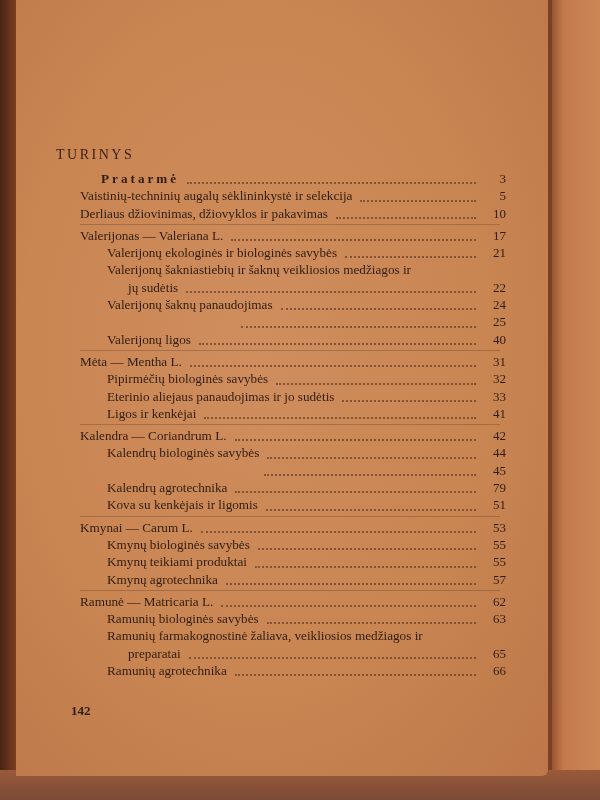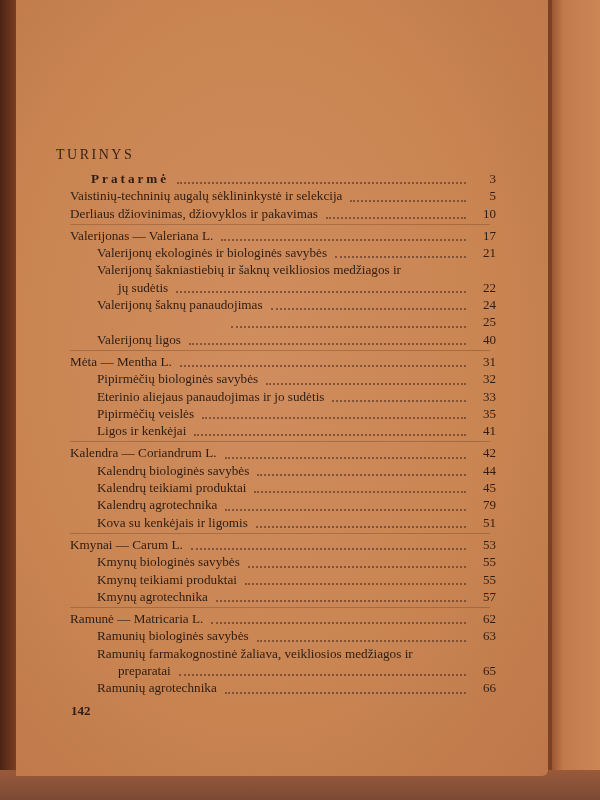--- a/index.html
+++ b/index.html
@@ -27,21 +27,21 @@
     .page {
       position: absolute; left: 16px; top: 0; width: 532px; height: 776px;
       background: radial-gradient(ellipse at 45% 45%, #d08d5e 0%, #c98552 55%, #bd774a 100%);
       border-bottom-right-radius: 6px;
     }
     .toc-title {
       position: absolute; left: 0; width: 100%; top: 147px;
       font-size: 14px; letter-spacing: 2.5px;
       color: #3a2316; padding-left: 40px; box-sizing: border-box;
     }
-    .toc { position: absolute; left: 54px; top: 170px; width: 420px; }
+    .toc { position: absolute; left: 64px; top: 170px; width: 420px; }
     .row {
       position: relative; height: 17.3px; line-height: 17.3px;
       font-size: 13.2px; color: #2f1d12; white-space: nowrap;
     }
     .row .text { position: relative; z-index: 1; padding-right: 4px; }
     .row .dots {
       position: absolute; left: 0; right: 24px; bottom: 3px;
       border-bottom: 2px dotted rgba(70,40,25,0.55);
       z-index: 0;
     }
@@ -81,26 +81,25 @@
       <div class="row lvl2"><span class="dots" style="left: 265px;"></span><span class="text">Valerijonų ekologinės ir biologinės savybės</span><span class="page-no">21</span></div>
       <div class="row lvl2"><span class="text">Valerijonų šakniastiebių ir šaknų veikliosios medžiagos ir</span></div>
       <div class="row lvl3"><span class="dots" style="left: 106px;"></span><span class="text">jų sudėtis</span><span class="page-no">22</span></div>
       <div class="row lvl2"><span class="dots" style="left: 201px;"></span><span class="text">Valerijonų šaknų panaudojimas</span><span class="page-no">24</span></div>
       <div class="row lvl2"><span class="dots" style="left: 161px;"></span><span class="page-no">25</span></div>
       <div class="row lvl2"><span class="dots" style="left: 119px;"></span><span class="text">Valerijonų ligos</span><span class="page-no">40</span></div>
       <div class="divider"></div>
       <div class="row lvl1"><span class="dots" style="left: 110px;"></span><span class="text">Mėta — Mentha L.</span><span class="page-no">31</span></div>
       <div class="row lvl2"><span class="dots" style="left: 196px;"></span><span class="text">Pipirmėčių biologinės savybės</span><span class="page-no">32</span></div>
       <div class="row lvl2"><span class="dots" style="left: 262px;"></span><span class="text">Eterinio aliejaus panaudojimas ir jo sudėtis</span><span class="page-no">33</span></div>
-      <div class="row lvl2"><span class="dots" style="left: 132px;"></span><span class="text">Pipirmėčių veislės</span><span class="page-no">35</span></div>
       <div class="row lvl2"><span class="dots" style="left: 124px;"></span><span class="text">Ligos ir kenkėjai</span><span class="page-no">41</span></div>
       <div class="divider"></div>
       <div class="row lvl1"><span class="dots" style="left: 155px;"></span><span class="text">Kalendra — Coriandrum L.</span><span class="page-no">42</span></div>
       <div class="row lvl2"><span class="dots" style="left: 187px;"></span><span class="text">Kalendrų biologinės savybės</span><span class="page-no">44</span></div>
-      <div class="row lvl2"><span class="dots" style="left: 184px;"></span><span class="text">Kalendrų teikiami produktai</span><span class="page-no">45</span></div>
+      <div class="row lvl2"><span class="dots" style="left: 184px;"></span><span class="page-no">45</span></div>
       <div class="row lvl2"><span class="dots" style="left: 155px;"></span><span class="text">Kalendrų agrotechnika</span><span class="page-no">79</span></div>
       <div class="row lvl2"><span class="dots" style="left: 186px;"></span><span class="text">Kova su kenkėjais ir ligomis</span><span class="page-no">51</span></div>
       <div class="divider"></div>
       <div class="row lvl1"><span class="dots" style="left: 121px;"></span><span class="text">Kmynai — Carum L.</span><span class="page-no">53</span></div>
       <div class="row lvl2"><span class="dots" style="left: 178px;"></span><span class="text">Kmynų biologinės savybės</span><span class="page-no">55</span></div>
       <div class="row lvl2"><span class="dots" style="left: 175px;"></span><span class="text">Kmynų teikiami produktai</span><span class="page-no">55</span></div>
       <div class="row lvl2"><span class="dots" style="left: 146px;"></span><span class="text">Kmynų agrotechnika</span><span class="page-no">57</span></div>
       <div class="divider"></div>
       <div class="row lvl1"><span class="dots" style="left: 141px;"></span><span class="text">Ramunė — Matricaria L.</span><span class="page-no">62</span></div>
       <div class="row lvl2"><span class="dots" style="left: 187px;"></span><span class="text">Ramunių biologinės savybės</span><span class="page-no">63</span></div>

